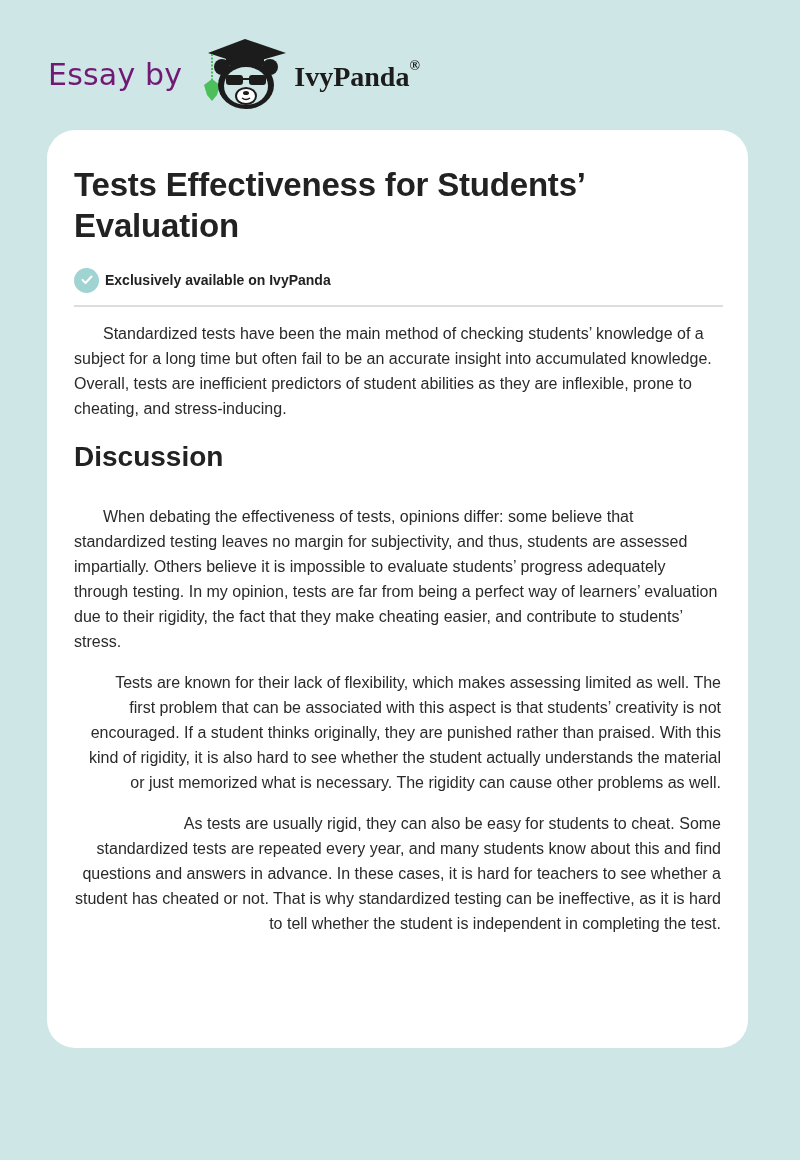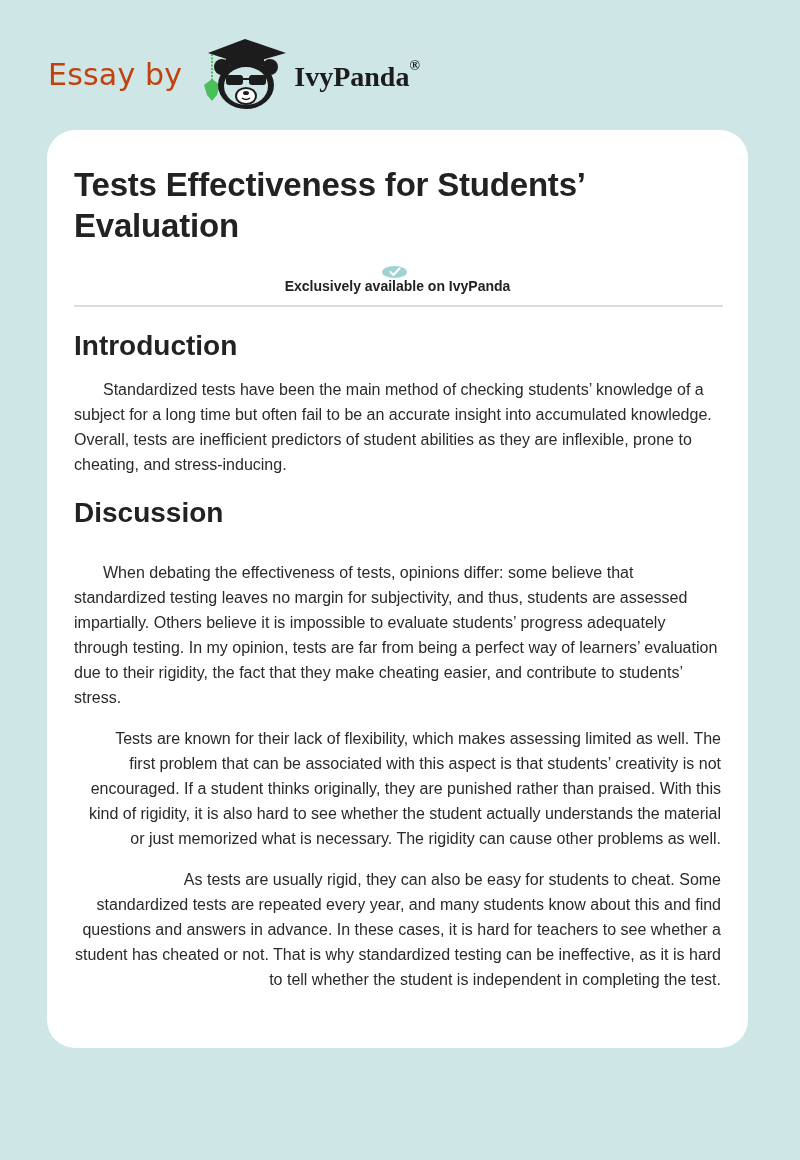--- a/index.html
+++ b/index.html
@@ -19,21 +19,21 @@
       position: absolute;
       left: 48px;
       top: 34px;
       height: 76px;
       display: flex;
       align-items: center;
     }
     .essay-by {
       font-family: "DejaVu Sans", sans-serif;
       font-size: 30px;
-      color: #c2410c;
+      color: #701a75;
       letter-spacing: 0.2px;
       margin-right: 18px;
       margin-top: 4px;
     }
     .logo-icon {
       width: 90px;
       height: 78px;
       margin-right: 4px;
     }
     .brand {
@@ -69,21 +69,20 @@
       color: #222;
       margin: 0;
       padding-top: 34px;
       letter-spacing: -0.2px;
     }
     .exclusive {
       display: flex;
       align-items: center;
       margin-top: 20px;
       height: 28px;
-      flex-direction: column;
     }
     .check-icon {
       width: 25px;
       height: 25px;
       border-radius: 50%;
       background: #9fd4d2;
       display: flex;
       align-items: center;
       justify-content: center;
       margin-right: 6px;
@@ -157,21 +156,20 @@
       <span class="check-icon">
         <svg width="12" height="10" viewBox="0 0 12 10">
           <path d="M1.5,5 L4.5,8 L10.5,1.5" stroke="#ffffff" stroke-width="2" fill="none" stroke-linecap="round" stroke-linejoin="round"></path>
         </svg>
       </span>
       <span class="exclusive-label">Exclusively available on IvyPanda</span>
     </div>
 
     <div class="divider"></div>
 
-    <h2 class="h-intro">Introduction</h2>
     <p class="p-intro">Standardized tests have been the main method of checking students’ knowledge of a subject for a long time but often fail to be an accurate insight into accumulated knowledge. Overall, tests are inefficient predictors of student abilities as they are inflexible, prone to cheating, and stress-inducing.</p>
 
     <h2 class="h-disc">Discussion</h2>
     <p class="p-d1">When debating the effectiveness of tests, opinions differ: some believe that standardized testing leaves no margin for subjectivity, and thus, students are assessed impartially. Others believe it is impossible to evaluate students’ progress adequately through testing. In my opinion, tests are far from being a perfect way of learners’ evaluation due to their rigidity, the fact that they make cheating easier, and contribute to students’ stress.</p>
     <p class="p-next">Tests are known for their lack of flexibility, which makes assessing limited as well. The first problem that can be associated with this aspect is that students’ creativity is not encouraged. If a student thinks originally, they are punished rather than praised. With this kind of rigidity, it is also hard to see whether the student actually understands the material or just memorized what is necessary. The rigidity can cause other problems as well.</p>
     <p class="p-next">As tests are usually rigid, they can also be easy for students to cheat. Some standardized tests are repeated every year, and many students know about this and find questions and answers in advance. In these cases, it is hard for teachers to see whether a student has cheated or not. That is why standardized testing can be ineffective, as it is hard to tell whether the student is independent in completing the test.</p>
   </div>
 </div>
 
 </body></html>

